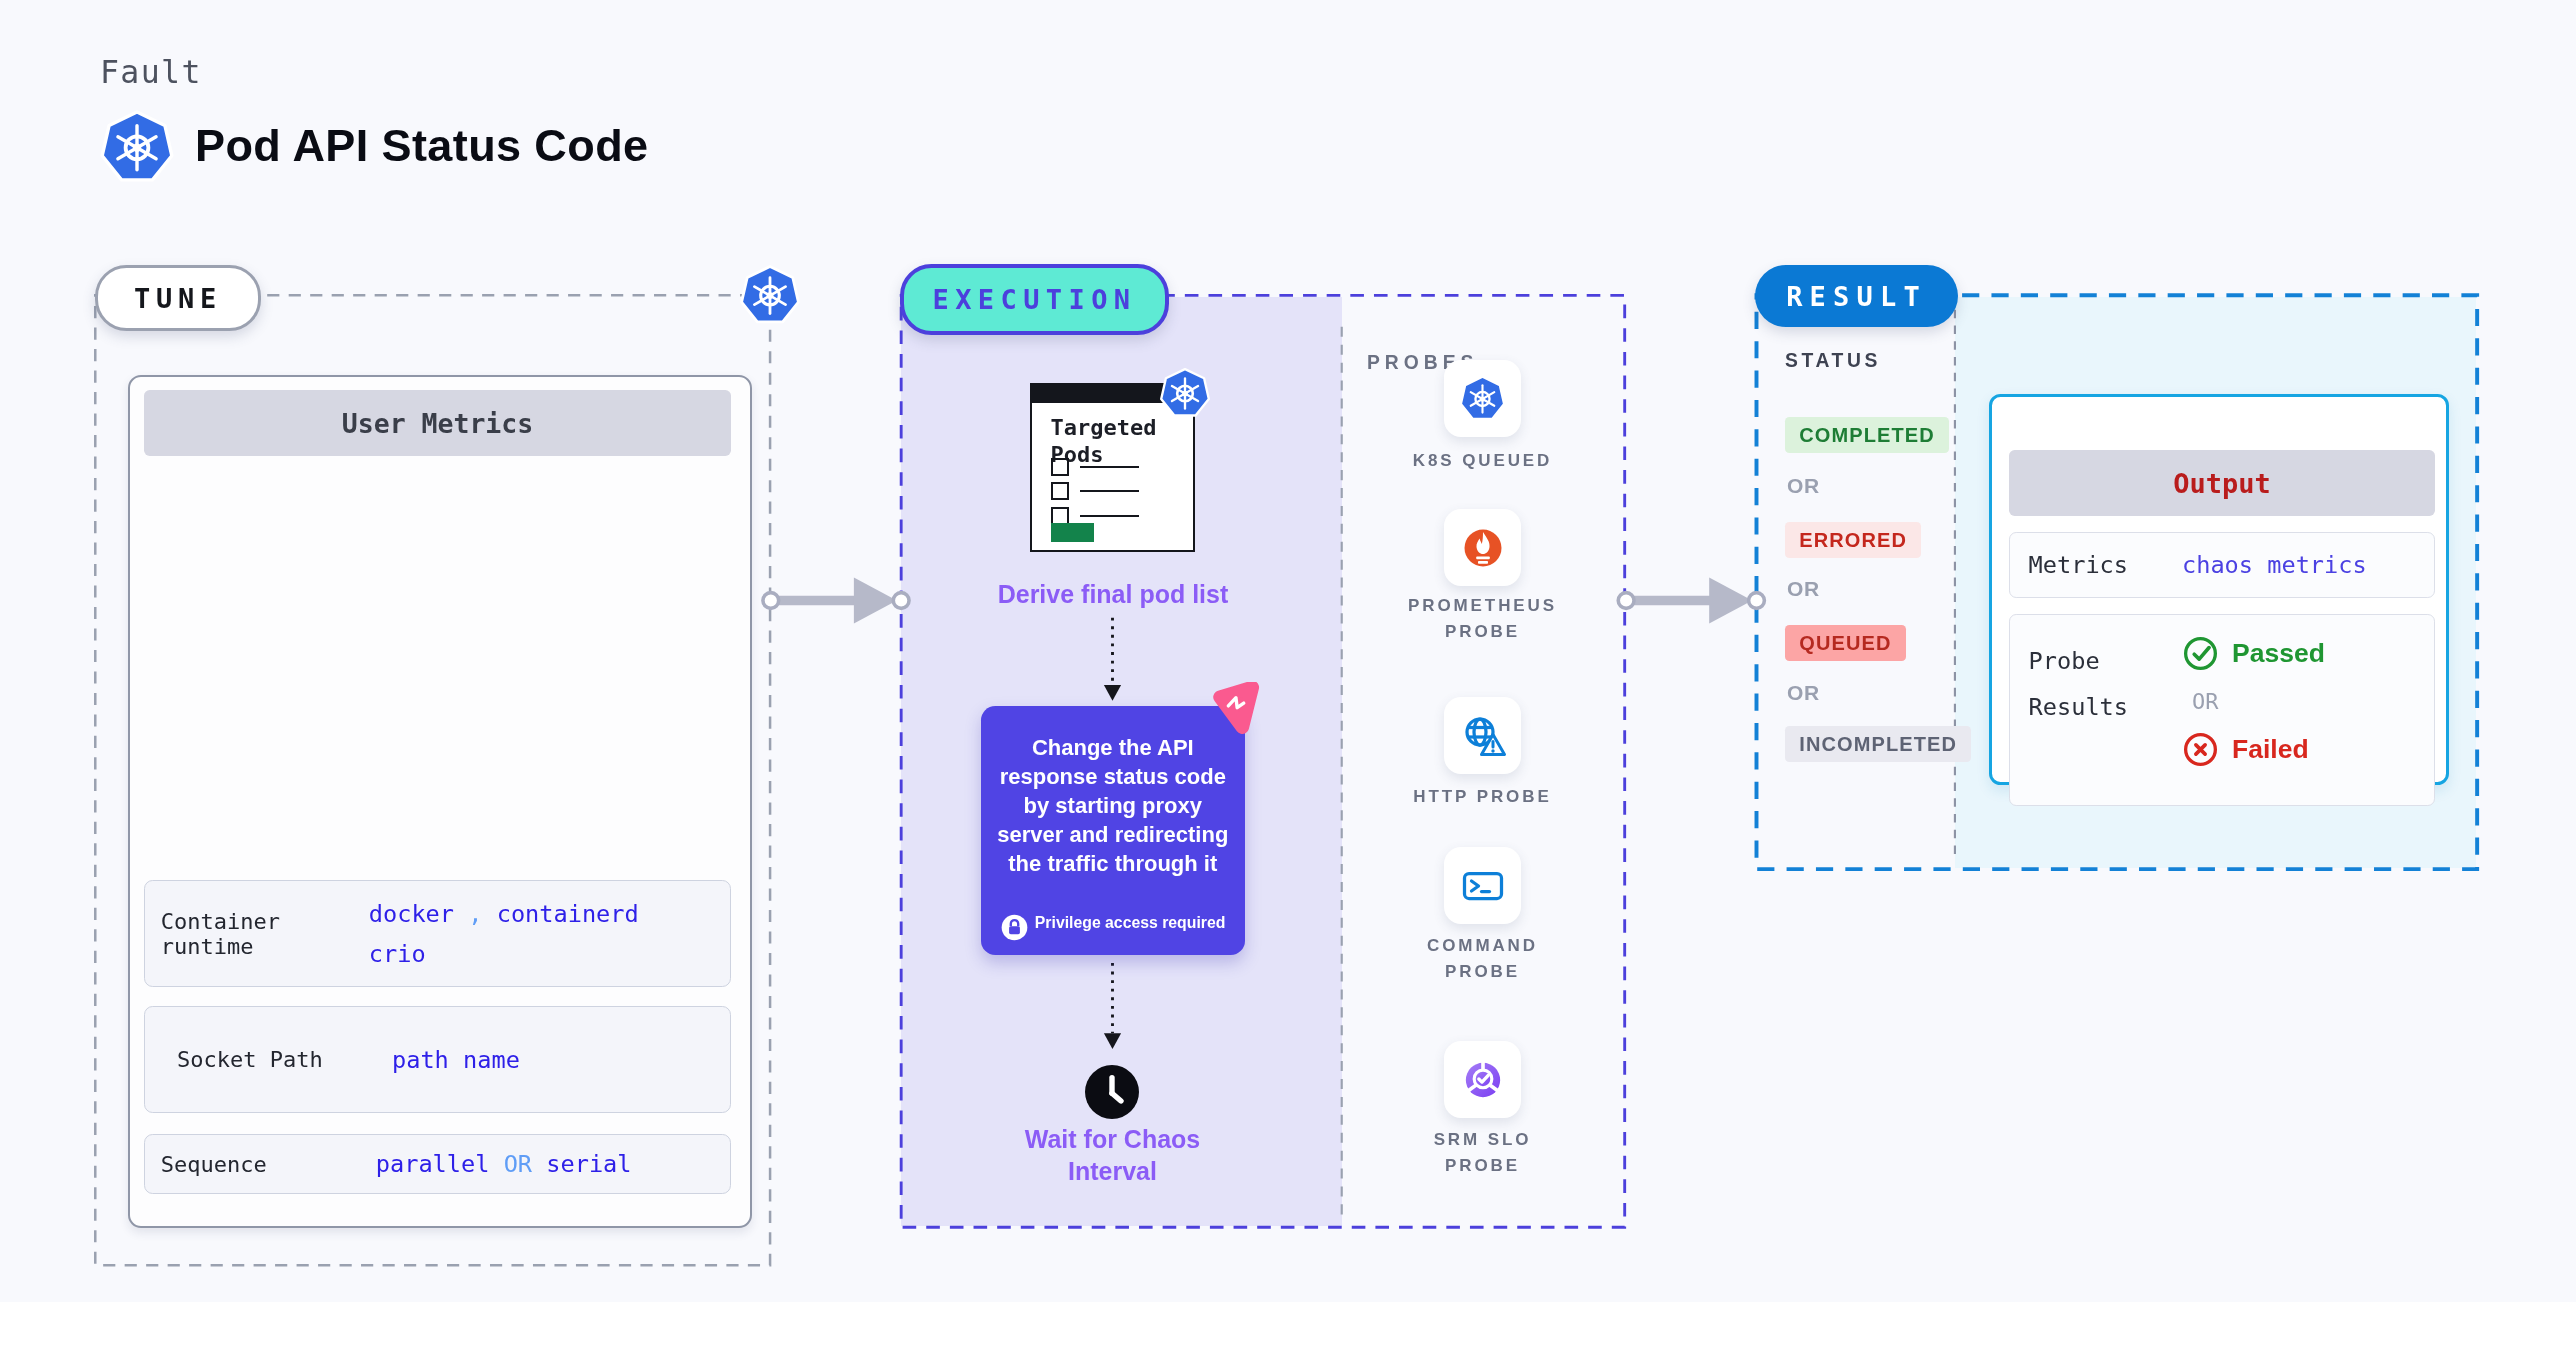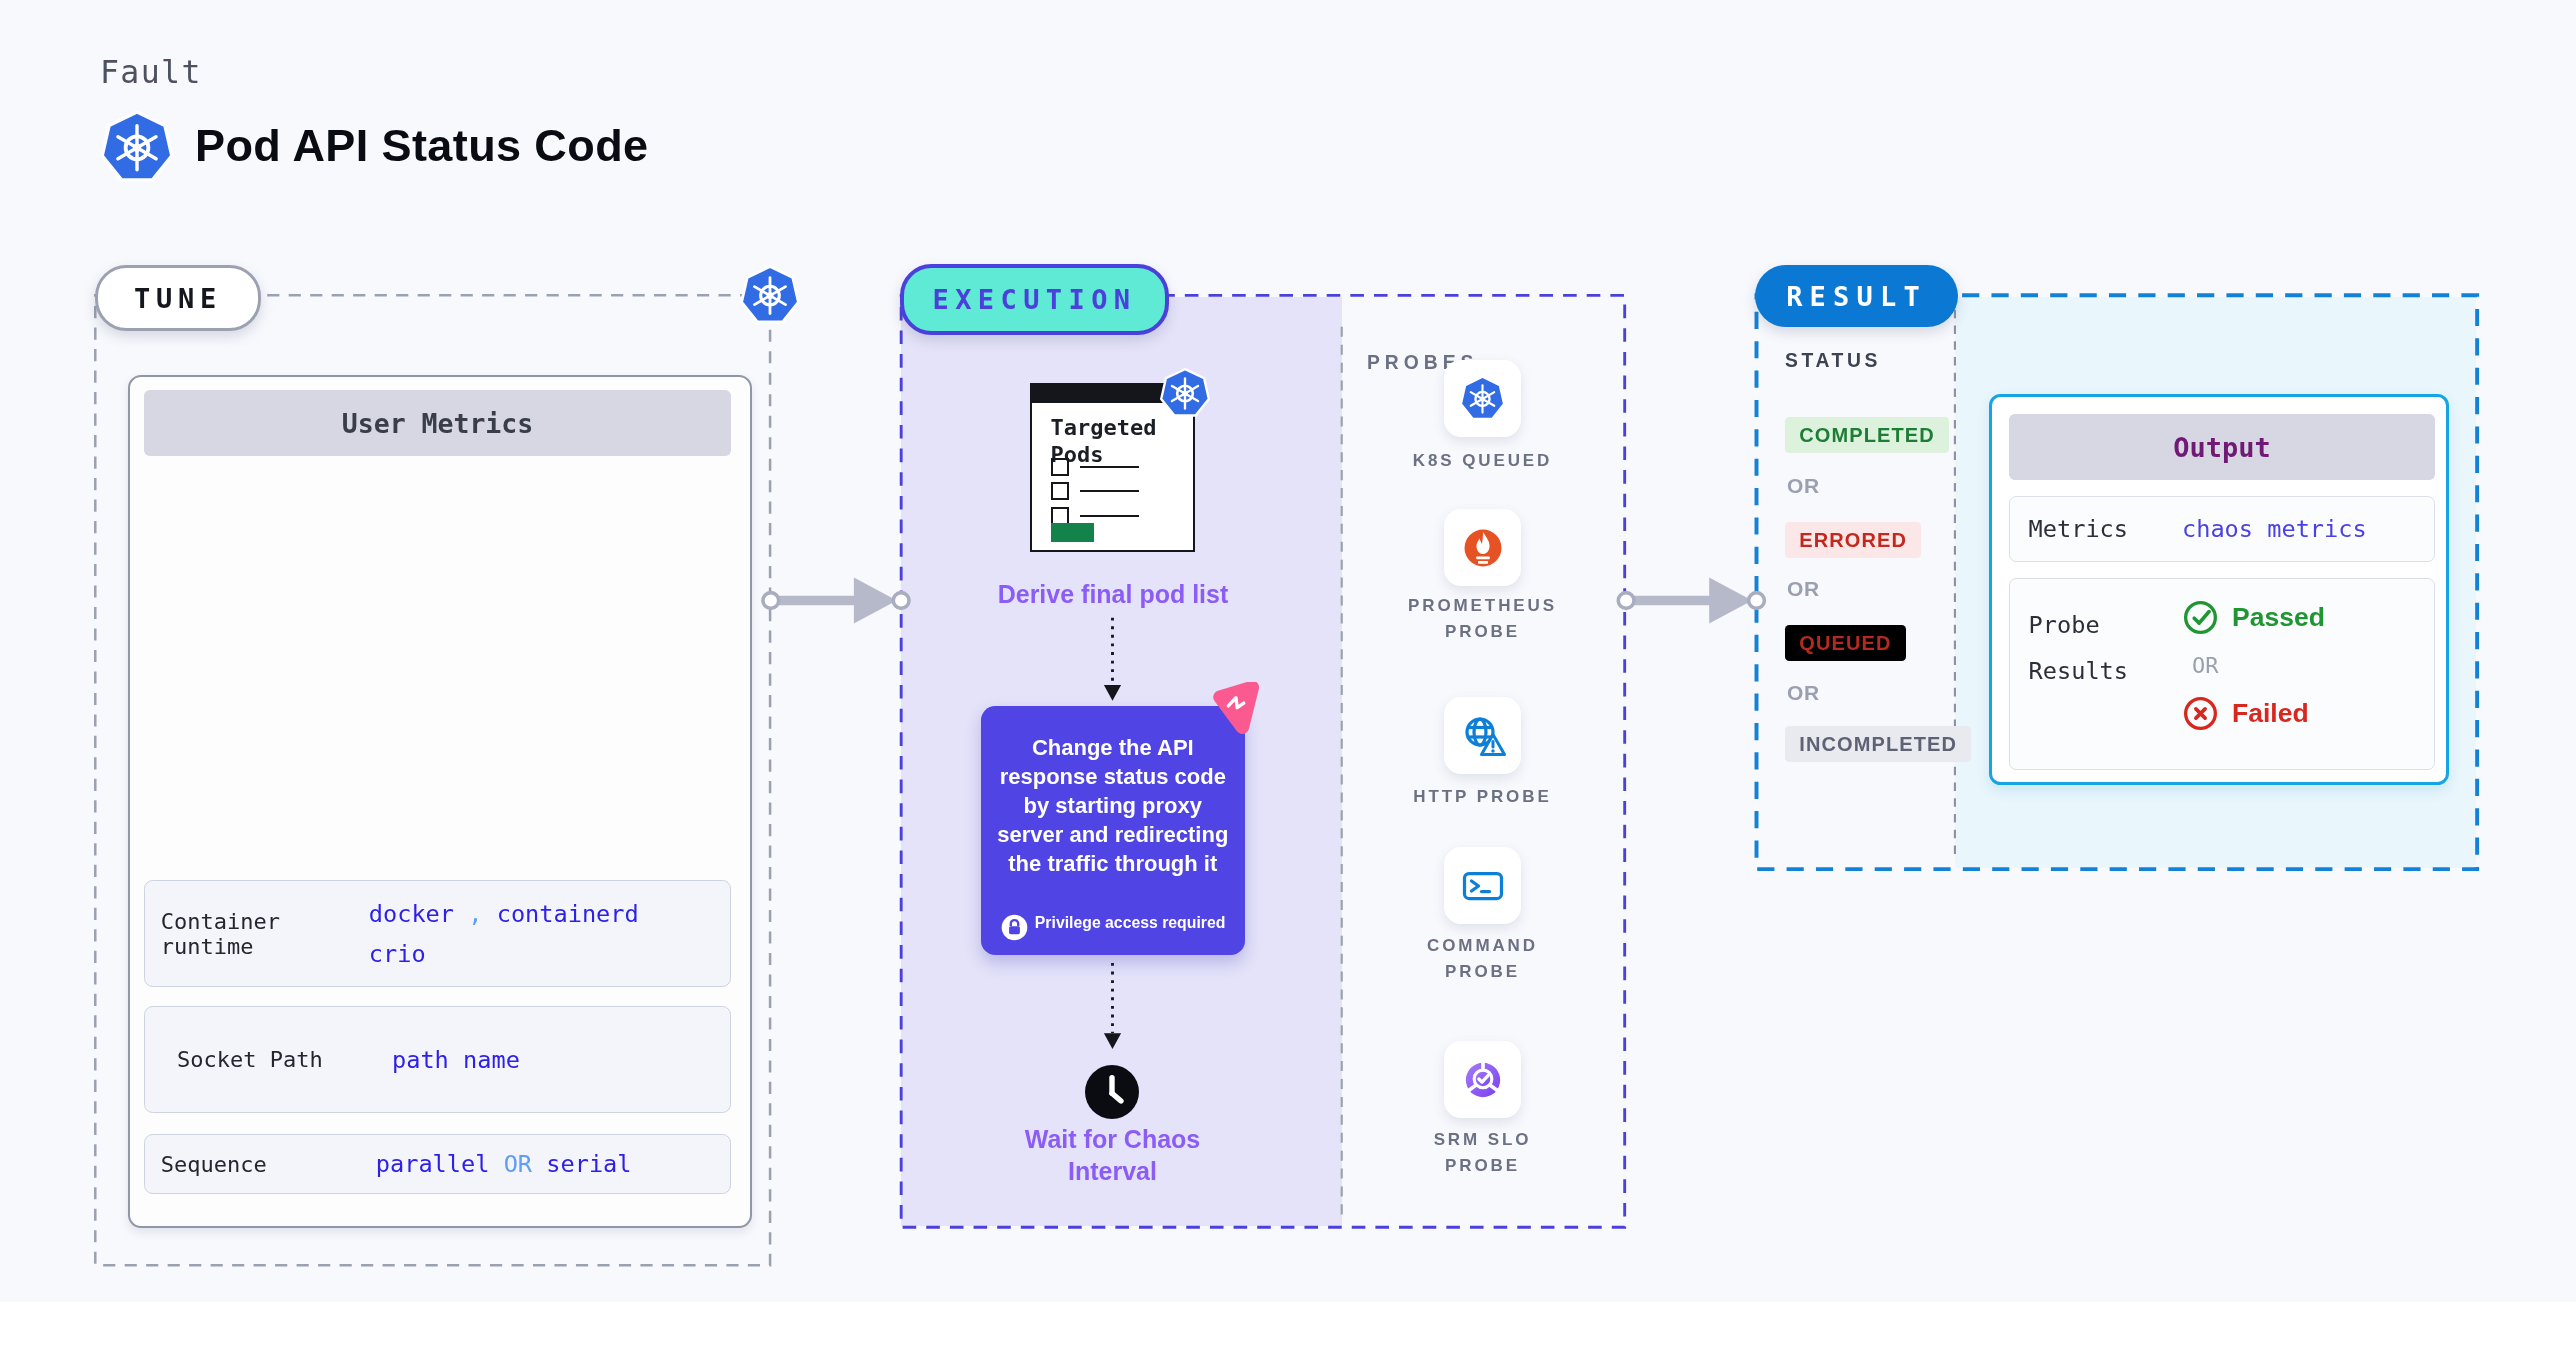--- a/index.html
+++ b/index.html
@@ -81,28 +81,28 @@
               box-shadow:0 4.3px 11.5px rgba(60,70,110,.12);display:flex;align-items:center;justify-content:center;}
   .probe-name{position:absolute;left:1393px;width:179px;text-align:center;font-size:17px;font-weight:bold;
               color:#6b7183;letter-spacing:2.9px;line-height:26px;}
 
   
   .status-label{left:1785px;top:350px;font-size:19.3px;font-weight:bold;color:#3e4352;letter-spacing:3.6px;}
   .status-badge{position:absolute;left:1785px;height:36px;line-height:36px;padding:0 14.3px;border-radius:4.3px;
                 font-size:20px;font-weight:bold;letter-spacing:1.1px;}
   .b-completed{background:#dcf2dc;color:#1e7d35;}
   .b-errored{background:#fbe7e7;color:#c4271d;}
-  .b-queued{background:#000000;color:#b52a20;}
+  .b-queued{background:#fca5a5;color:#b52a20;}
   .b-incompleted{background:#e9e9f0;color:#5e6374;}
   .or-gray{position:absolute;left:1787px;font-size:21px;font-weight:600;color:#9aa0b0;letter-spacing:0.7px;}
 
   .output-box{left:1989px;top:394px;width:460px;height:391px;background:#ffffff;border:3.6px solid #16a5e2;
               border-radius:11.5px;box-sizing:border-box;padding:17px;box-shadow:0 5.7px 13px rgba(20,120,180,.12);}
   .out-header{width:426px;height:66px;background:#d6d7e2;border-radius:5.7px;display:flex;align-items:center;
-              justify-content:center;font-family:"DejaVu Sans Mono",monospace;font-weight:bold;font-size:27px;color:#701a75;box-sizing:border-box;}
+              justify-content:center;font-family:"DejaVu Sans Mono",monospace;font-weight:bold;font-size:27px;color:#b91c1c;box-sizing:border-box;margin-top:36px;}
   .out-row{width:426px;background:#fbfcfe;border:1.4px solid #dcdfe9;border-radius:7.2px;box-sizing:border-box;
            display:flex;margin-top:15.8px;}
   .row-metrics{height:66px;align-items:center;}
   .row-probe{height:192px;}
   .out-lbl{font-family:"DejaVu Sans Mono",monospace;font-size:23.6px;color:#2b2f3a;width:172px;flex:none;
            padding-left:18.6px;box-sizing:border-box;}
   .out-val{font-family:"DejaVu Sans Mono",monospace;font-size:23.6px;color:#4b41e2;}
   .probe-lbl{padding-top:23px;line-height:46px;width:172px;}
   .passfail-col{padding-top:20px;}
   .pf-row{display:flex;align-items:center;gap:13px;}

